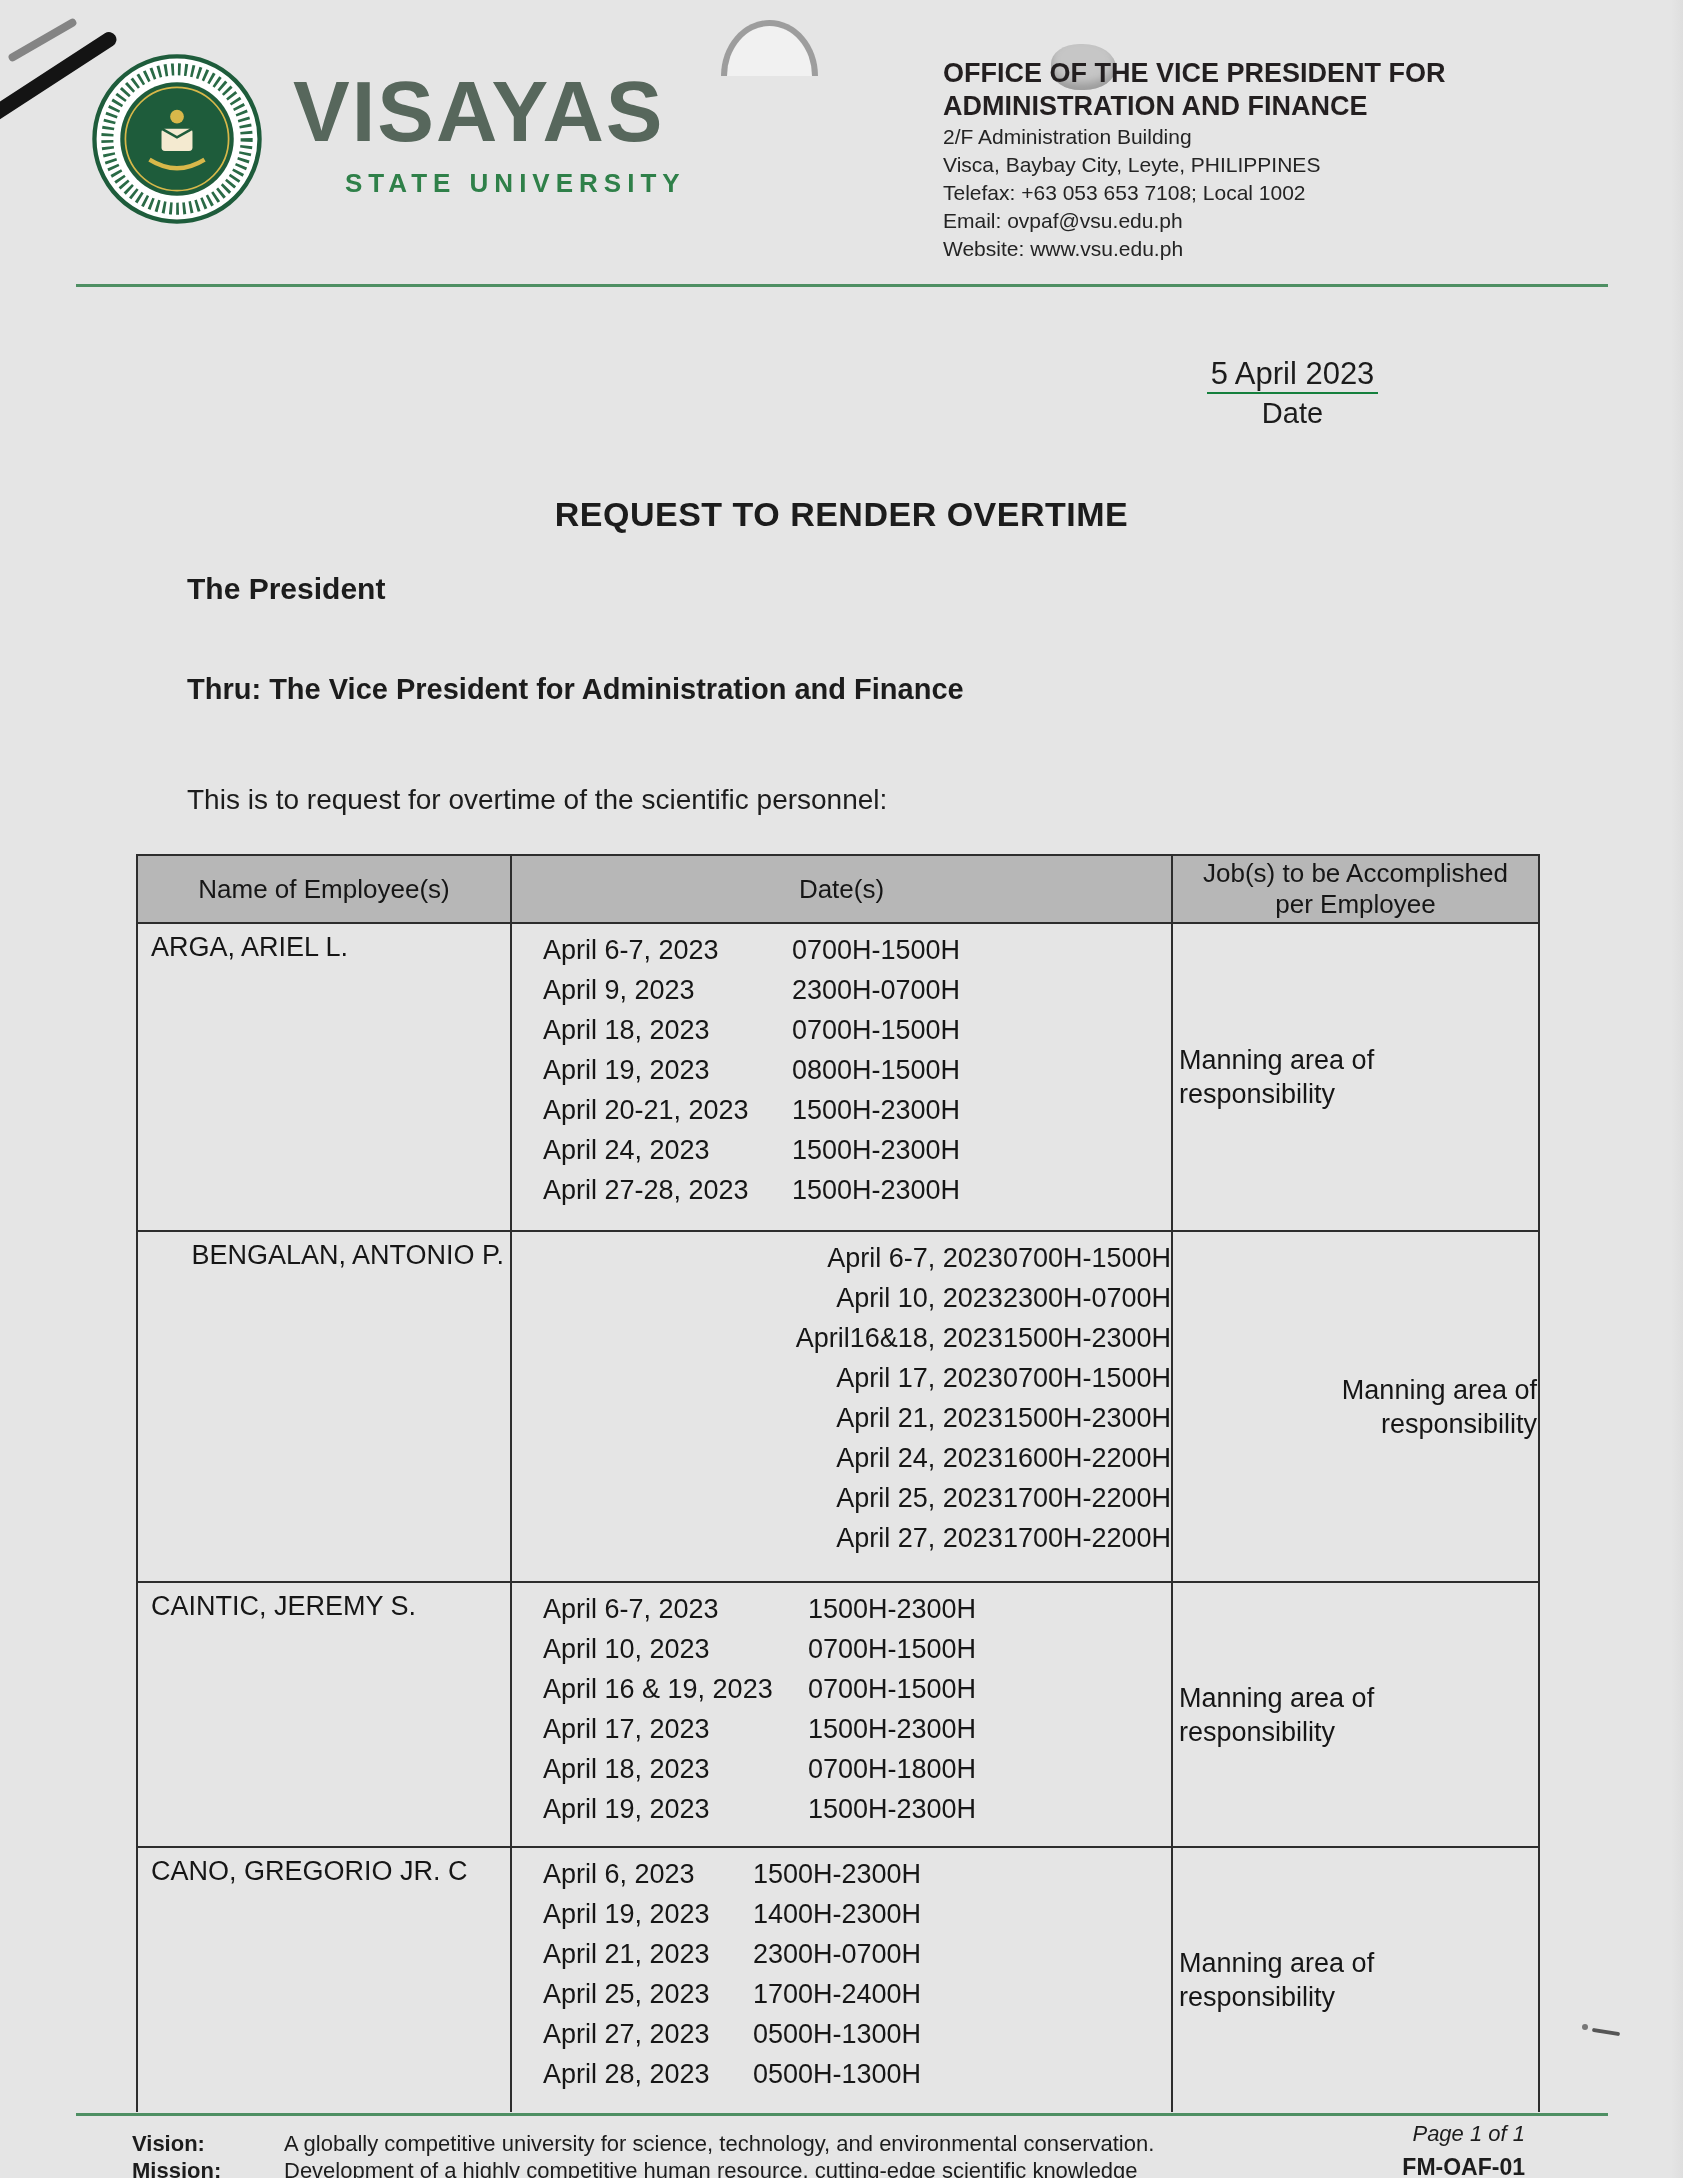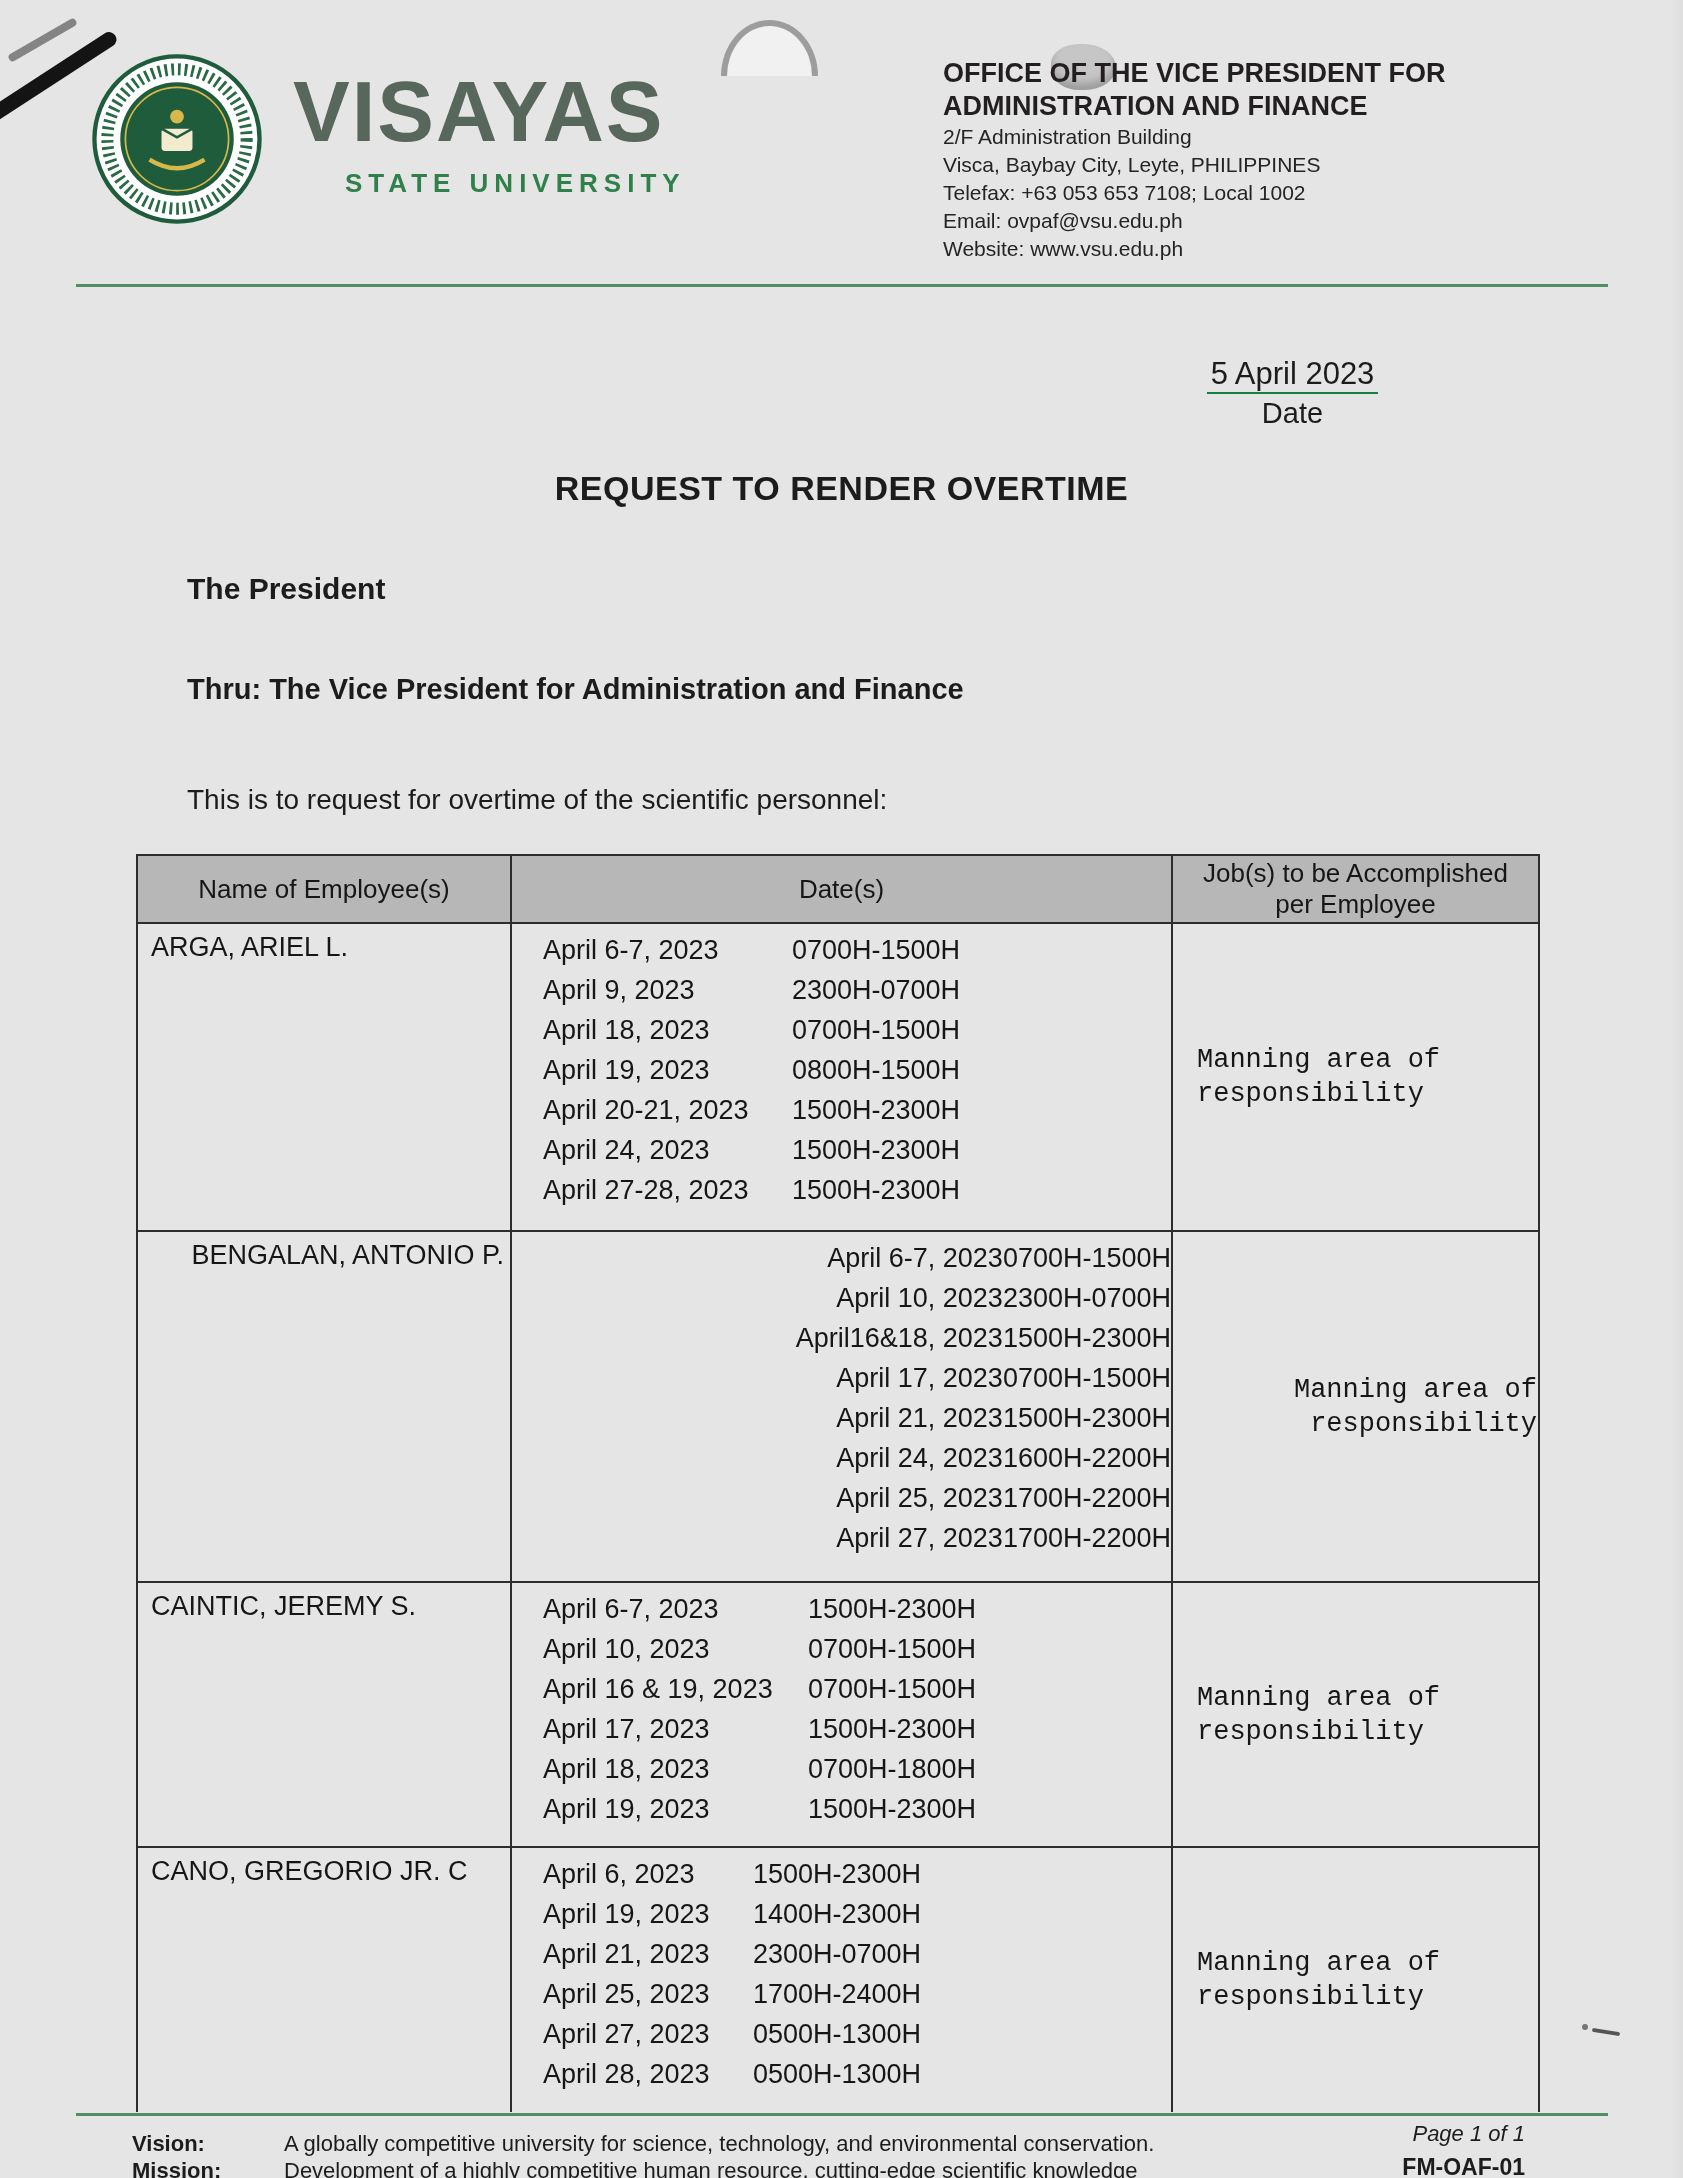--- a/index.html
+++ b/index.html
@@ -32,21 +32,21 @@
   .addr:first-of-type{margin-top:5px;}
 
   .rule{position:absolute;left:76px;width:1532px;height:3px;background:#4e8f63;}
   .rule-top{top:284px;}
   .rule-bottom{top:2113px;}
 
   
   .date-wrap{position:absolute;left:1139px;top:356px;width:307px;text-align:center;}
   .date-value{font-size:31px;border-bottom:2px solid #15803d;padding:0 4px 1px 4px;}
   .date-label{font-size:29px;margin-top:5px;}
-  .doc-title{position:absolute;left:0;top:469px;width:1683px;margin:0;text-align:center;font-size:34px;font-weight:700;letter-spacing:0.5px;}
+  .doc-title{position:absolute;left:0;top:495px;width:1683px;margin:0;text-align:center;font-size:34px;font-weight:700;letter-spacing:0.5px;}
   .addressee{position:absolute;left:187px;top:572px;margin:0;font-size:30px;font-weight:700;}
   .thru{position:absolute;left:187px;top:673px;margin:0;font-size:29px;font-weight:700;}
   .intro{position:absolute;left:187px;top:784px;margin:0;font-size:28px;}
 
   
   .table-wrap{position:absolute;left:136px;top:854px;width:1410px;height:1258px;overflow:hidden;}
   table.ot{border-collapse:collapse;table-layout:fixed;width:1403px;font-size:27px;color:#161616;}
   .ot col.c1{width:374px;}
   .ot col.c2{width:661px;}
   .ot col.c3{width:367px;}
@@ -54,21 +54,21 @@
   .ot thead th{
     background:#b7b7b7;height:66px;font-weight:400;font-size:26px;
     text-align:center;vertical-align:middle;padding:0 12px;line-height:31px;
   }
   .name-cell{vertical-align:top;text-align:left;padding:8px 6px 0 13px;white-space:nowrap;}
   .dates-cell{vertical-align:top;padding:6px 0 6px 31px;}
   .entry{line-height:40px;white-space:nowrap;}
   .entry-date{display:inline-block;width:249px;}
   .row-2 .entry-date{width:265px;}
   .row-3 .entry-date{width:210px;}
-  .job-cell{vertical-align:middle;padding-left:24px;font-family:Liberation Mono, monospace;}
+  .job-cell{vertical-align:middle;padding-left:6px;}
   .job-text{line-height:34px;}
   .row-0 td{height:294px;}
   .row-1 td{height:337px;text-align:right;}
   .row-2 td{height:251px;}
   .row-3 td{height:252px;margin-top:8px;}
 
   
   .page-label{position:absolute;left:1188px;top:2121px;width:337px;text-align:right;font-size:22px;font-style:italic;}
   .form-code{position:absolute;left:1188px;top:2154px;width:337px;text-align:right;font-size:23px;font-weight:700;}
   .f-row{position:absolute;left:132px;width:1049px;display:flex;font-size:22px;}

